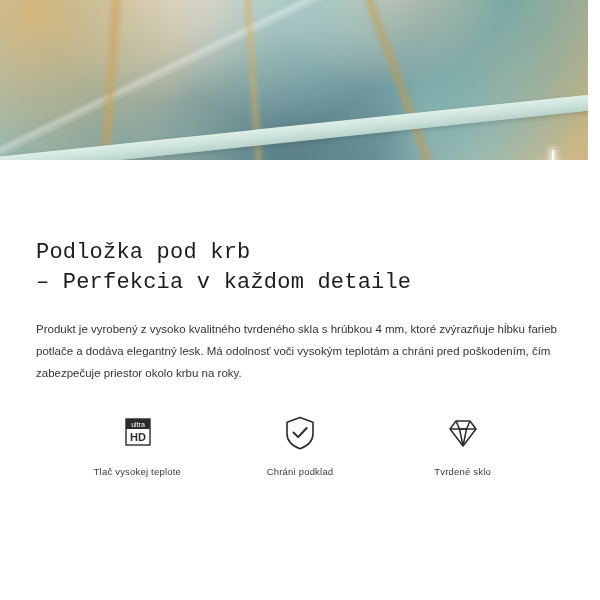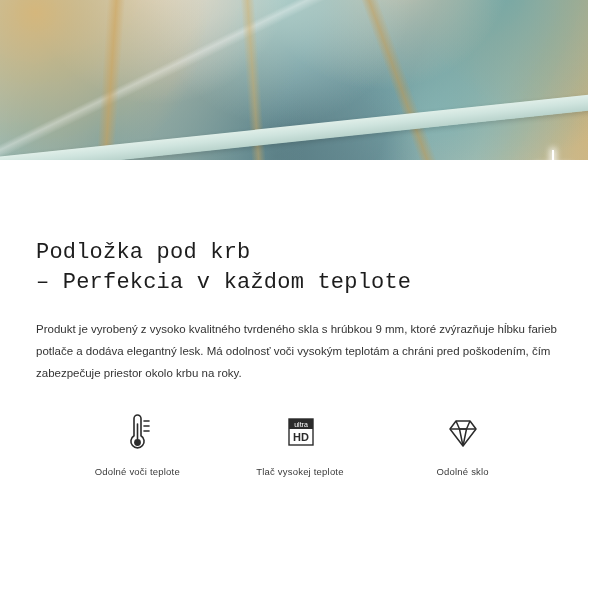--- a/index.html
+++ b/index.html
@@ -181,67 +181,61 @@
     <div class="hero-edge"></div>
     <div class="hero-mask-bottom"></div>
     <div class="hero-mask-right"></div>
     <span class="sparkle s1"></span>
     <span class="sparkle s2"></span>
   </div>
 
   <div class="content">
     <h1 class="headline">
       <span>Podložka pod krb</span>
-      <span class="line2">– Perfekcia v každom teplote</span>
+      <span class="line2">– Perfekcia v každom detaile</span>
     </h1>
-    <p class="paragraph">Produkt je vyrobený z vysoko kvalitného tvrdeného skla s hrúbkou 9 mm, ktoré zvýrazňuje hĺbku farieb potlače a dodáva elegantný lesk. Má odolnosť voči vysokým teplotám a chráni pred poškodením, čím zabezpečuje priestor okolo krbu na roky.</p>
+    <p class="paragraph">Produkt je vyrobený z vysoko kvalitného tvrdeného skla s hrúbkou 4 mm, ktoré zvýrazňuje hĺbku farieb potlače a dodáva elegantný lesk. Má odolnosť voči vysokým teplotám a chráni pred poškodením, čím zabezpečuje priestor okolo krbu na roky.</p>
 
     <div class="features">
 
-      <div class="feature">
-        <div class="feature-icon">
-          <svg width="40" height="42" viewBox="0 0 40 42">
-            <g fill="none" stroke="#2b2b2b" stroke-width="1.6" stroke-linecap="round">
-              <path d="M17 6.5a3.5 3.5 0 0 1 7 0v17.2a6.6 6.6 0 1 1-7 0V6.5z"></path>
-              <line x1="20.5" y1="12" x2="20.5" y2="27"></line>
-              <line x1="27" y1="9" x2="32" y2="9"></line>
-              <line x1="27" y1="14" x2="32" y2="14"></line>
-              <line x1="27" y1="19" x2="32" y2="19"></line>
-            </g>
-            <circle cx="20.5" cy="30.5" r="3.4" fill="#2b2b2b"></circle>
-          </svg>
-        </div>
-        <div class="feature-label">Odolné voči teplote</div>
-      </div>
 
       <div class="feature">
         <div class="feature-icon">
           <svg width="44" height="42" viewBox="0 0 44 42">
             <rect x="11" y="7" width="24" height="26" fill="none" stroke="#2b2b2b" stroke-width="1.4"></rect>
             <rect x="11" y="7" width="24" height="10" fill="#2b2b2b"></rect>
             <text x="23" y="15" text-anchor="middle" font-family="Liberation Sans, sans-serif" font-size="7" fill="#ffffff">ultra</text>
             <text x="23" y="29" text-anchor="middle" font-family="Liberation Sans, sans-serif" font-size="11" font-weight="bold" fill="#2b2b2b">HD</text>
           </svg>
         </div>
         <div class="feature-label">Tlač vysokej teplote</div>
       </div>
 
+      <div class="feature">
+        <div class="feature-icon">
+          <svg width="40" height="42" viewBox="0 0 40 42">
+            <path d="M20 5.5 L33 10.2 V21.5 c0 8-5.6 12.6-13 15.2 -7.4-2.6-13-7.2-13-15.2 V10.2 Z" fill="none" stroke="#2b2b2b" stroke-width="1.6" stroke-linejoin="round"></path>
+            <path d="M13.5 20.5 l4.6 4.6 8.6-9.1" fill="none" stroke="#2b2b2b" stroke-width="2" stroke-linecap="round" stroke-linejoin="round"></path>
+          </svg>
+        </div>
+        <div class="feature-label">Chráni podklad</div>
+      </div>
 
       <div class="feature">
         <div class="feature-icon">
           <svg width="44" height="40" viewBox="0 0 44 40">
             <g fill="none" stroke="#2b2b2b" stroke-width="1.5" stroke-linejoin="round">
               <path d="M9 16 L15 8 H29 L35 16 L22 33 Z"></path>
               <path d="M9 16 H35"></path>
               <path d="M15 8 L18.5 16 L22 33"></path>
               <path d="M29 8 L25.5 16 L22 33"></path>
               <path d="M18.5 16 H25.5"></path>
             </g>
           </svg>
         </div>
-        <div class="feature-label">Odolné sklo</div>
+        <div class="feature-label">Tvrdené sklo</div>
       </div>
 
 
 
     </div>
   </div>
 </div>
 
 </body></html>

